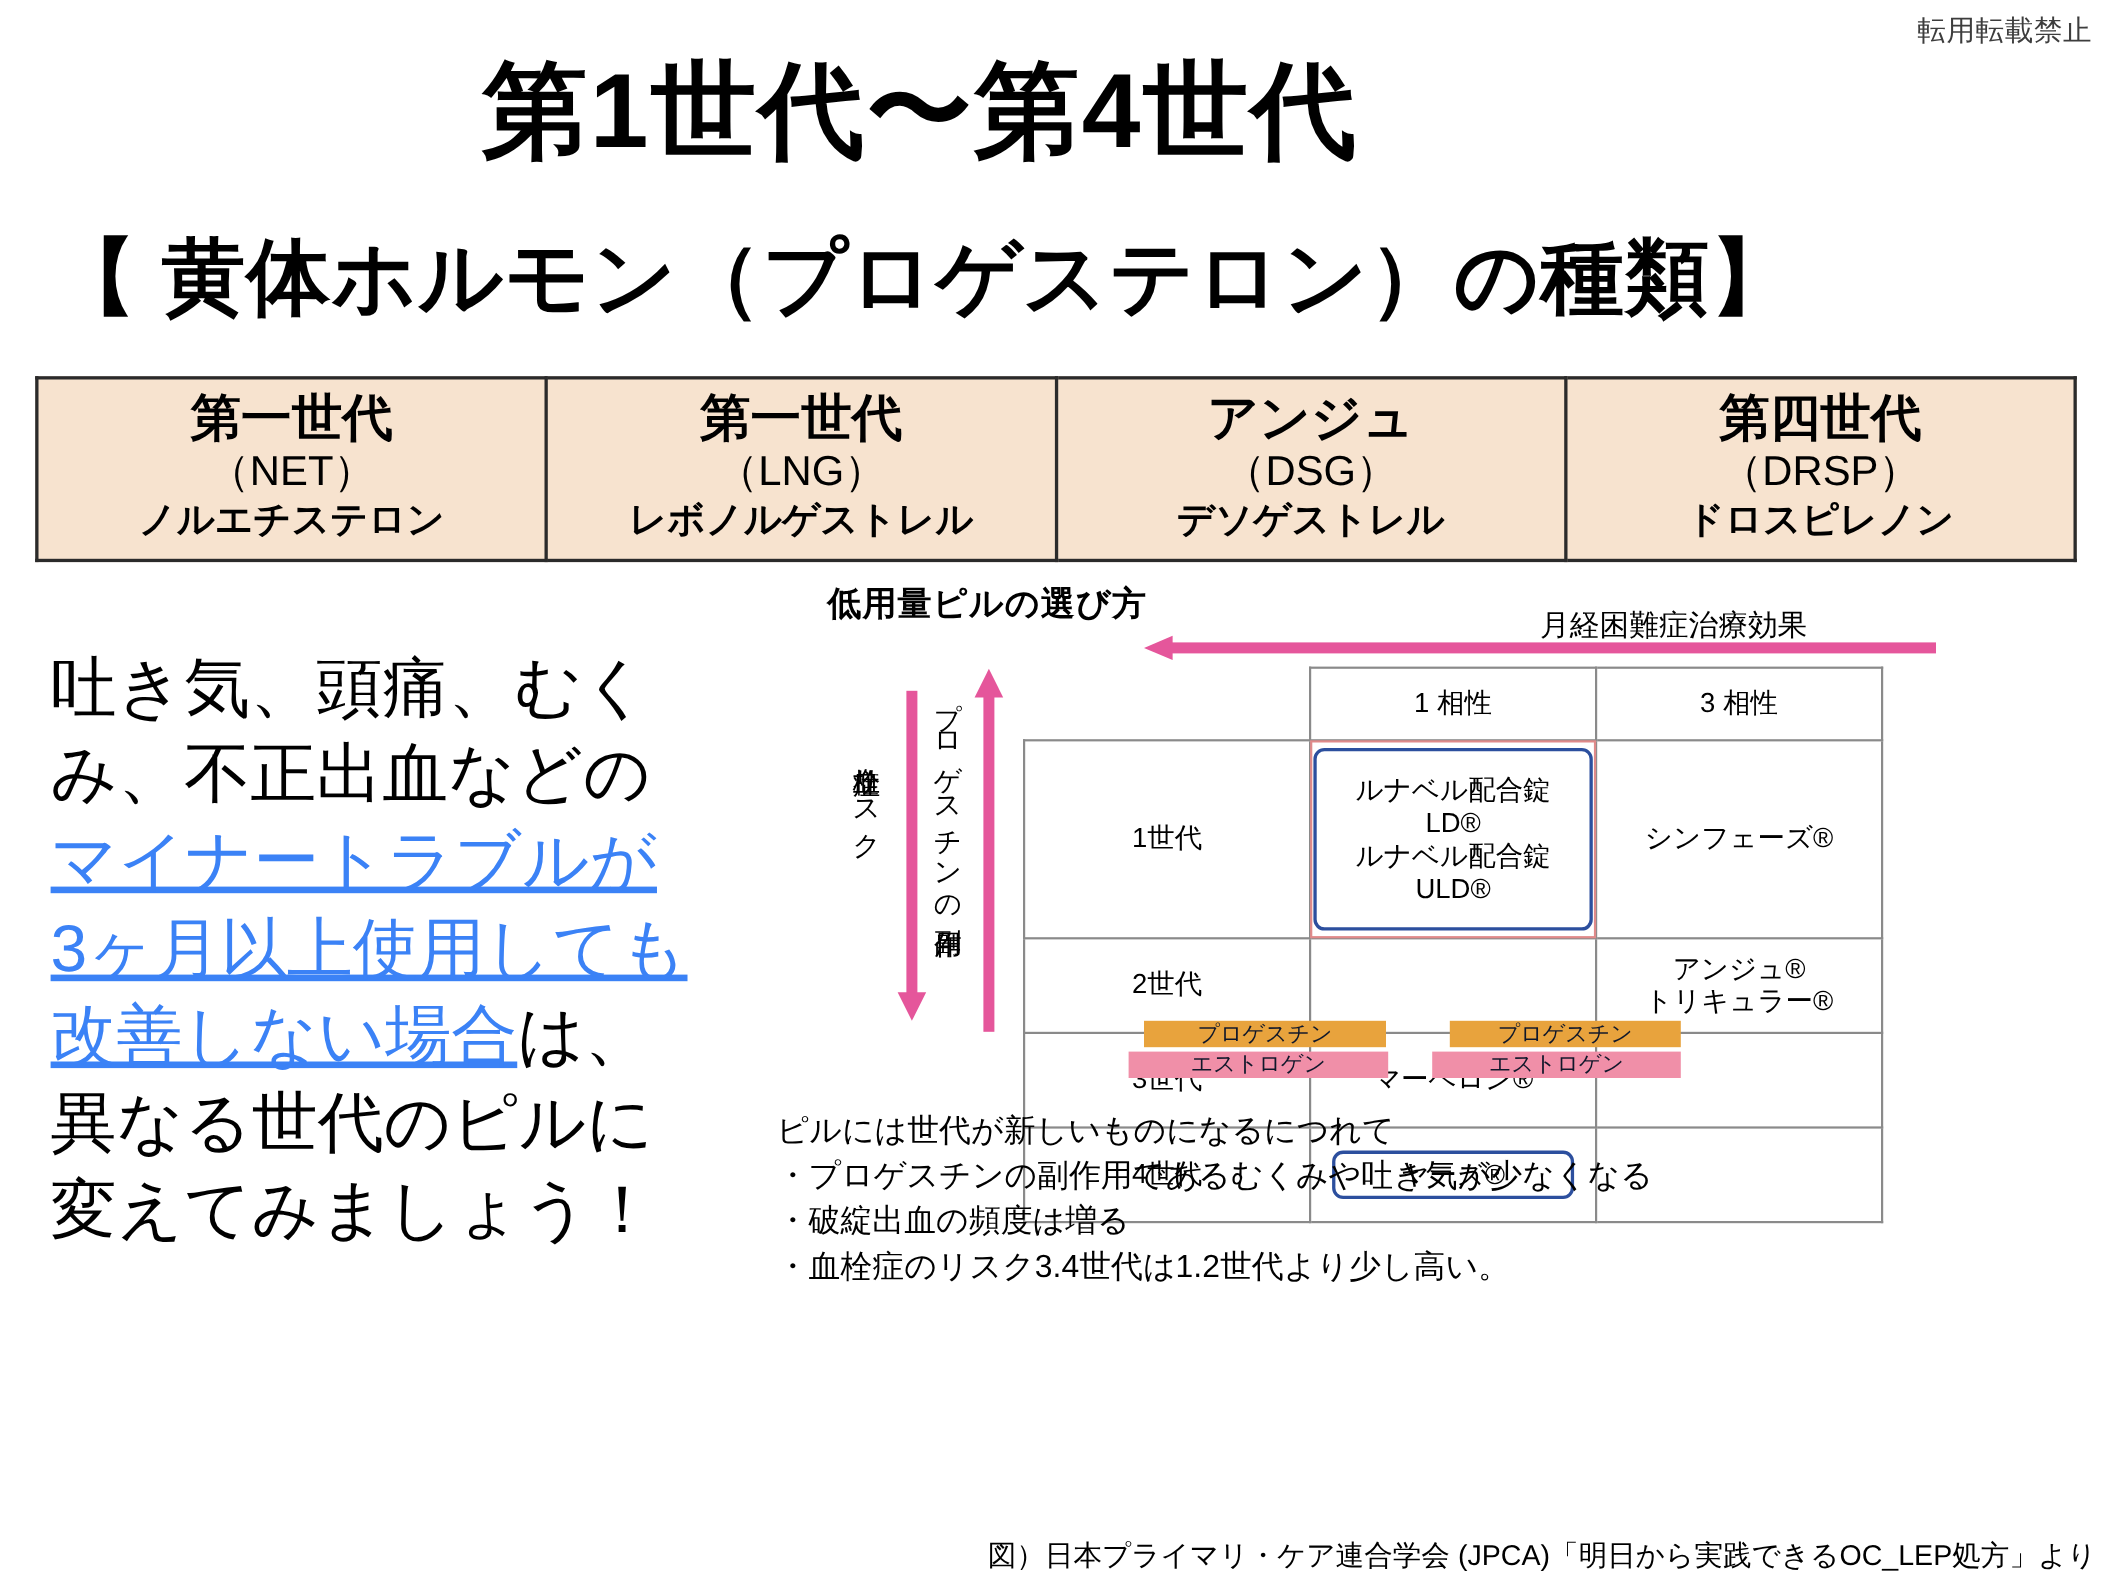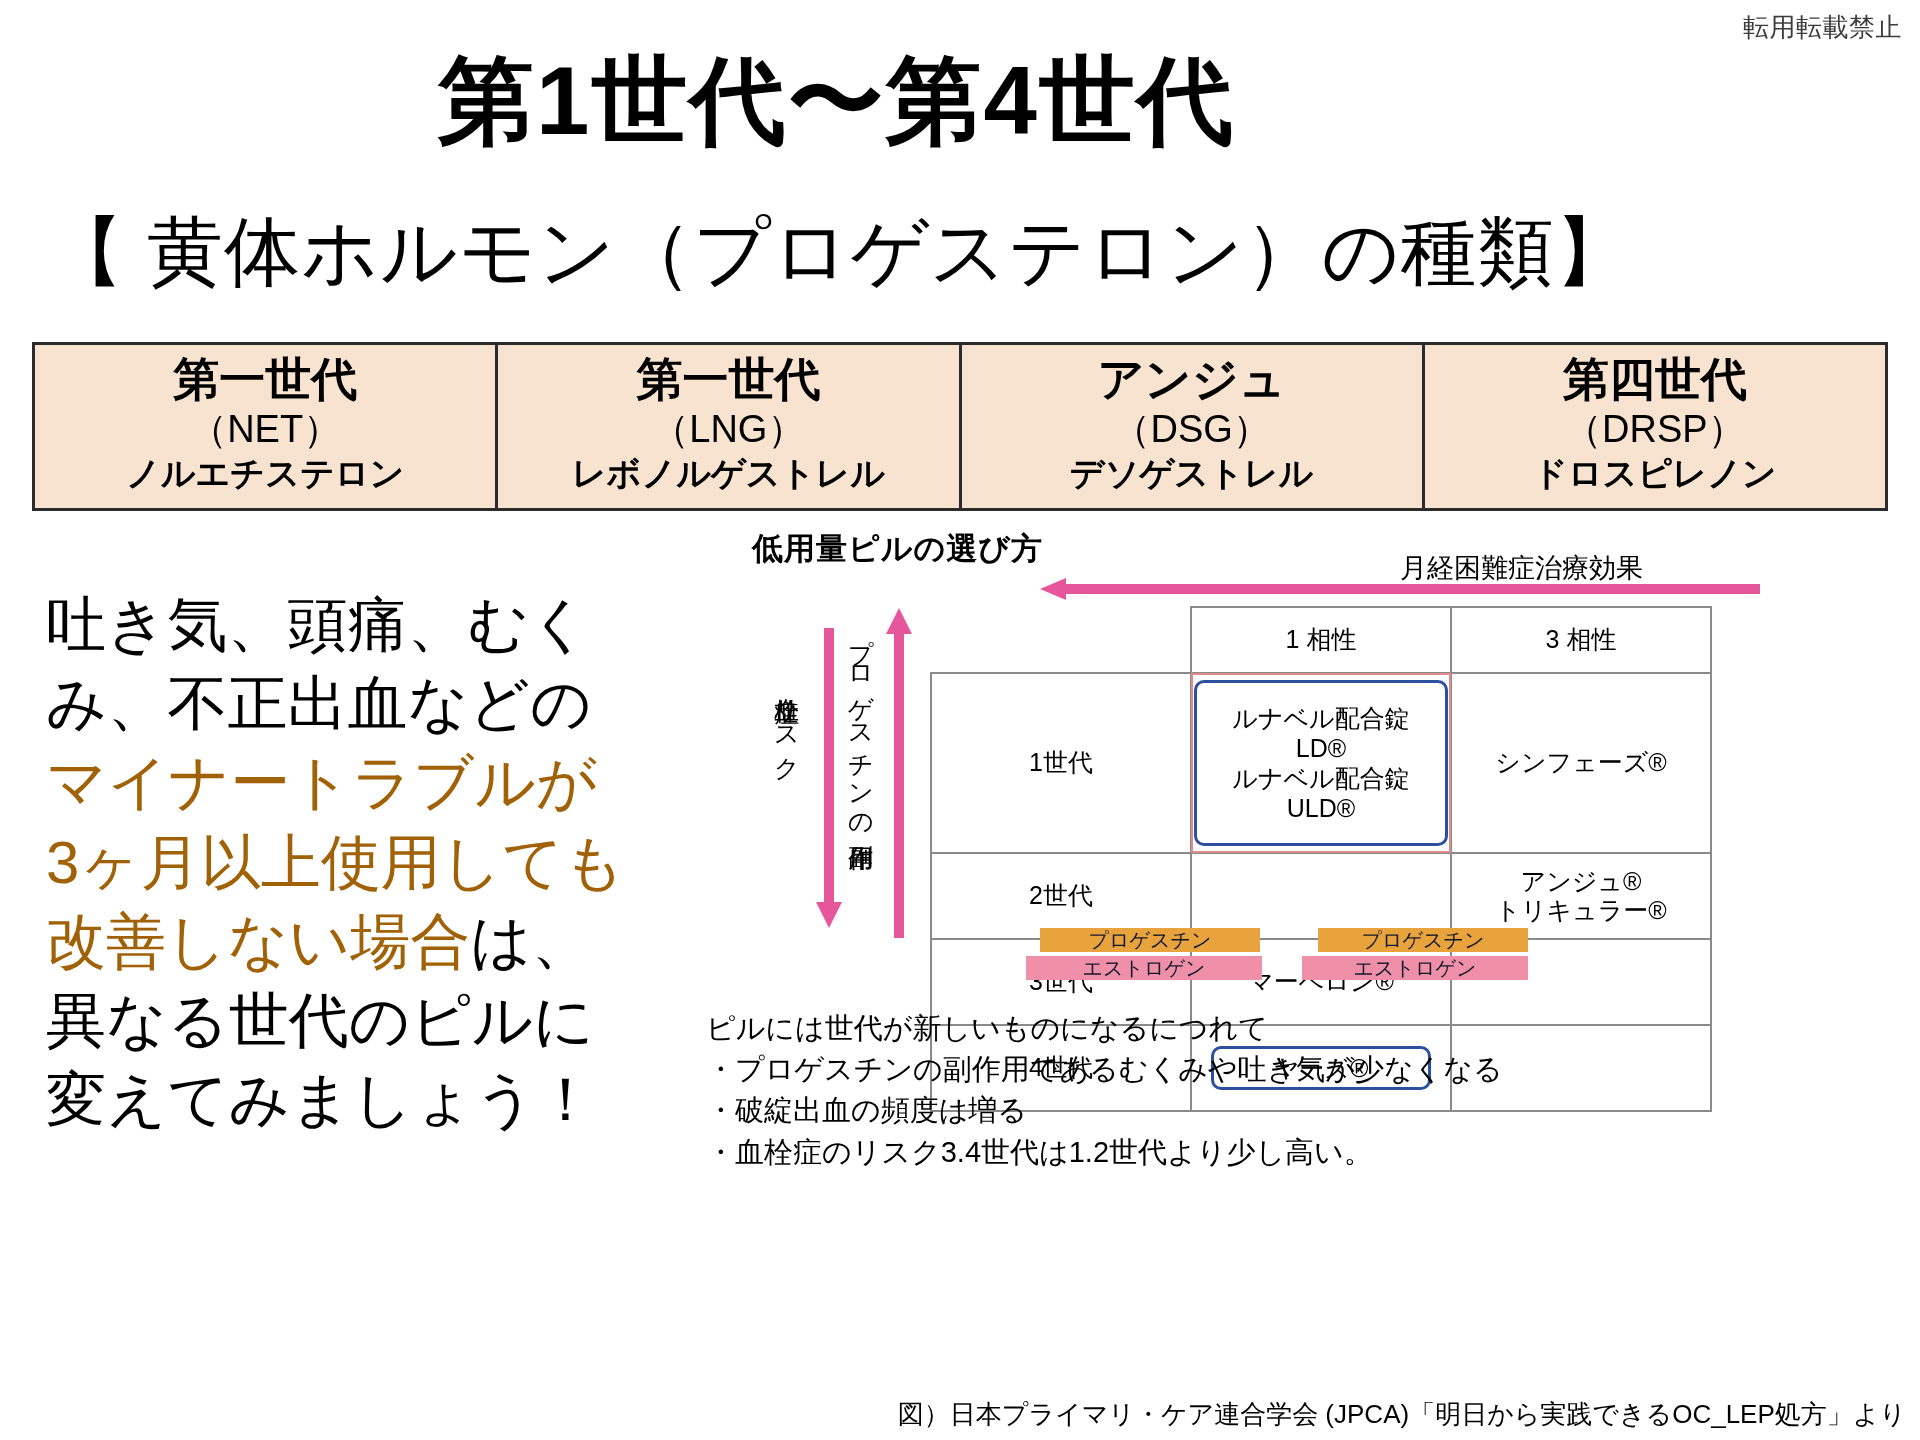--- a/index.html
+++ b/index.html
@@ -36,21 +36,21 @@
     text-align: center;
     font-size: 96px;
     font-weight: 700;
     letter-spacing: 2px;
   }
   .subtitle {
     position: absolute;
     top: 202px;
     left: 48px;
     font-size: 76px;
-    font-weight: 400;
+    font-weight: 700;
     letter-spacing: 1px;
   }
   
   .gen-table {
     position: absolute;
     top: 342px;
     left: 32px;
     width: 1856px;
     border-collapse: collapse;
     background: #f7e3cf;
@@ -81,21 +81,22 @@
   .body-text {
     position: absolute;
     top: 585px;
     left: 46px;
     width: 640px;
     font-size: 60px;
     font-weight: 400;
     line-height: 1.32;
   }
   .body-text .red {
-    color: #a16207;
+    color: #3b82f6;
+    text-decoration: underline;
   }
   
   .figure {
     position: absolute;
     top: 528px;
     left: 700px;
     width: 1180px;
     height: 830px;
   }
   .fig-title {

